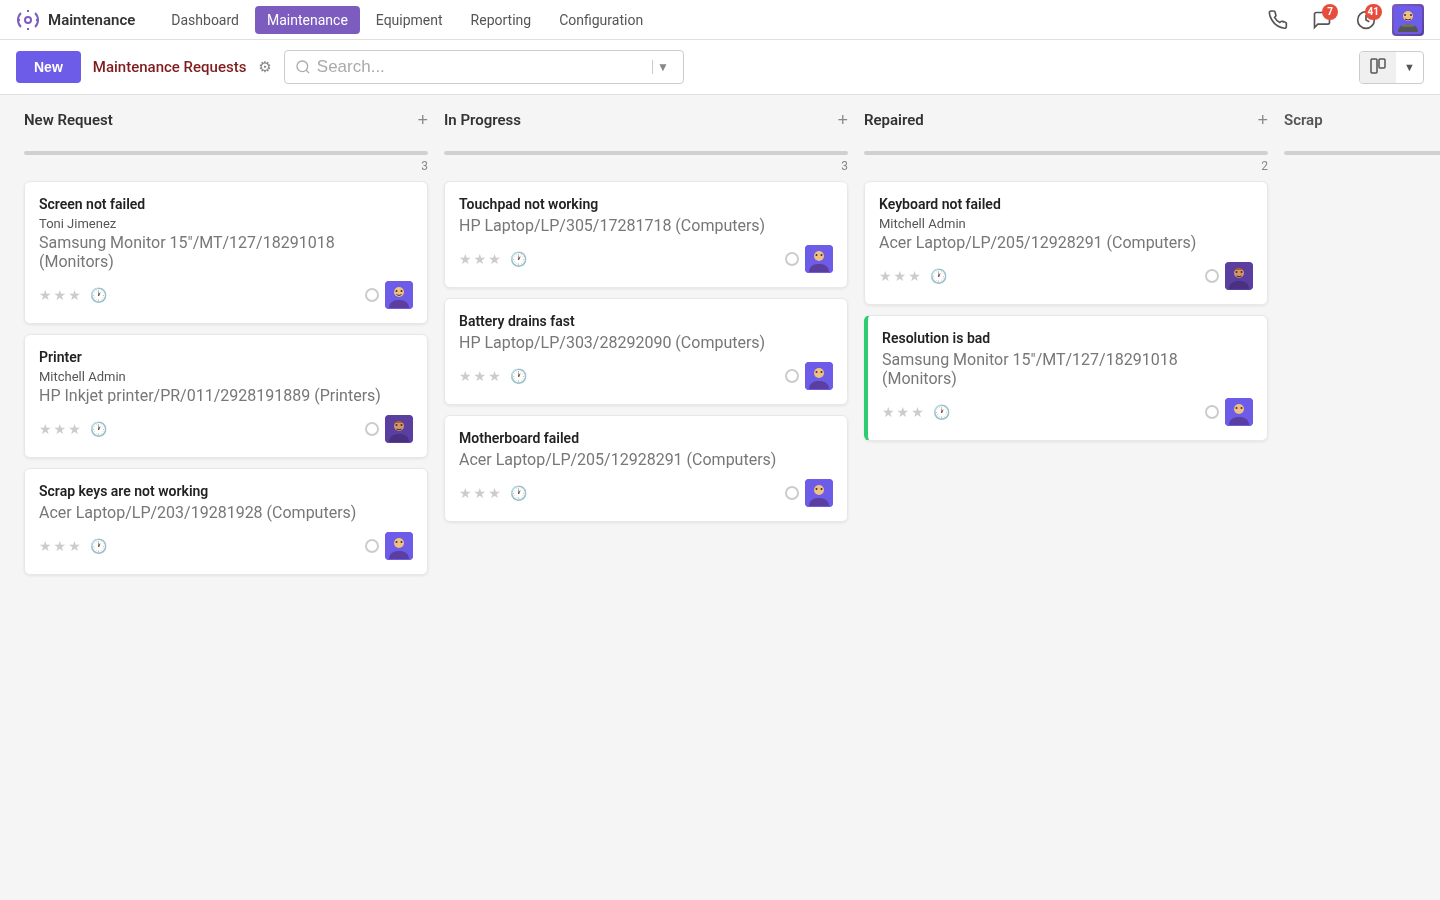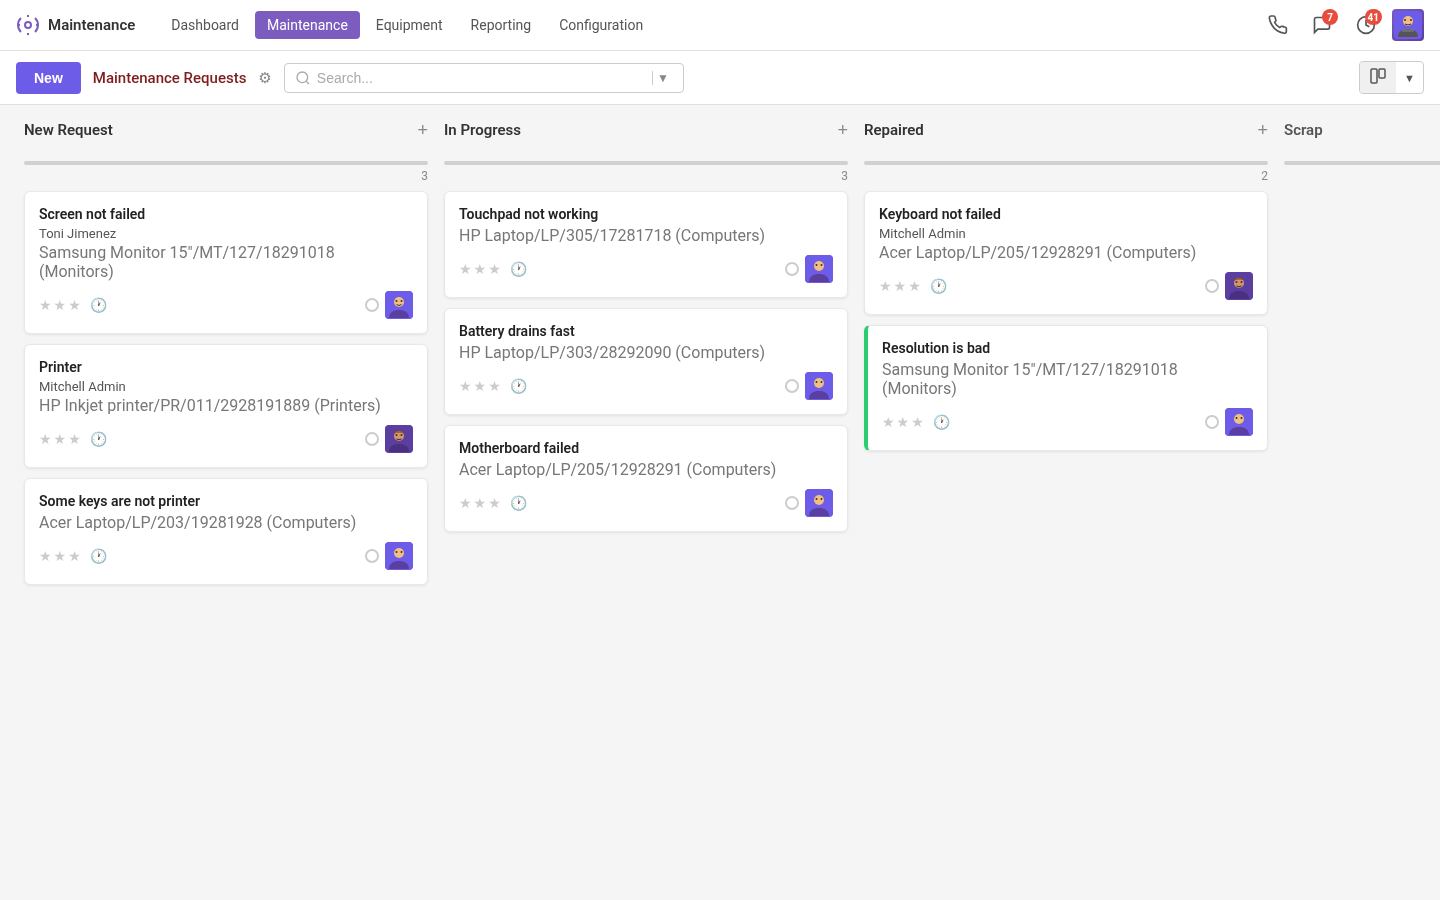--- a/index.html
+++ b/index.html
@@ -5,21 +5,21 @@
     * { box-sizing: border-box; margin: 0; padding: 0; }
     body { font-family: -apple-system, BlinkMacSystemFont, 'Segoe UI', Roboto, sans-serif; background: #f5f5f5; font-size: 14px; color: #333; }
 
     
     .top-nav {
       background: white;
       border-bottom: 1px solid #e0e0e0;
       display: flex;
       align-items: center;
       padding: 0 16px;
-      height: 51px;
+      height: 40px;
       gap: 24px;
     }
     .nav-logo {
       display: flex;
       align-items: center;
       gap: 8px;
       font-weight: 600;
       color: #333;
       font-size: 15px;
     }
@@ -121,21 +121,21 @@
       border: 1px solid #ccc;
       border-radius: 4px;
       padding: 6px 10px;
       flex: 0 0 400px;
       margin-left: auto;
       gap: 6px;
     }
     .search-bar input {
       border: none;
       outline: none;
-      font-size: 14px;
+      font-size: 17px;
       flex: 1;
       color: #555;
     }
     .search-bar input::placeholder { color: #aaa; }
     .search-dropdown {
       background: none;
       border: none;
       cursor: pointer;
       color: #888;
       font-size: 12px;
@@ -437,21 +437,21 @@
       <path d="M4 27c0-5.523 4.477-8 10-8s10 2.477 10 8" fill="#4a3080"></path>
       <circle cx="11.5" cy="10" r="1" fill="#333"></circle>
       <circle cx="16.5" cy="10" r="1" fill="#333"></circle>
       <path d="M11.5 14 q2.5 1.5 5 0" stroke="#333" stroke-width="1" fill="none"></path>
       <rect x="9" y="6" width="10" height="2" rx="1" fill="#8B4513" opacity="0.6"></rect>
     </svg></div>
       </div>
     </div>
   </div>
       <div class="card">
-    <div class="card-title">Some keys are not printer</div>
+    <div class="card-title">Scrap keys are not working</div>
 
     <div class="card-device">Acer Laptop/LP/203/19281928 (Computers)</div>
     <div class="card-footer">
       <div class="card-footer-left">
         <div class="stars">
     <span class="star">★</span>
     <span class="star">★</span>
     <span class="star">★</span>
   </div>
         <span class="clock-icon">🕐</span>

